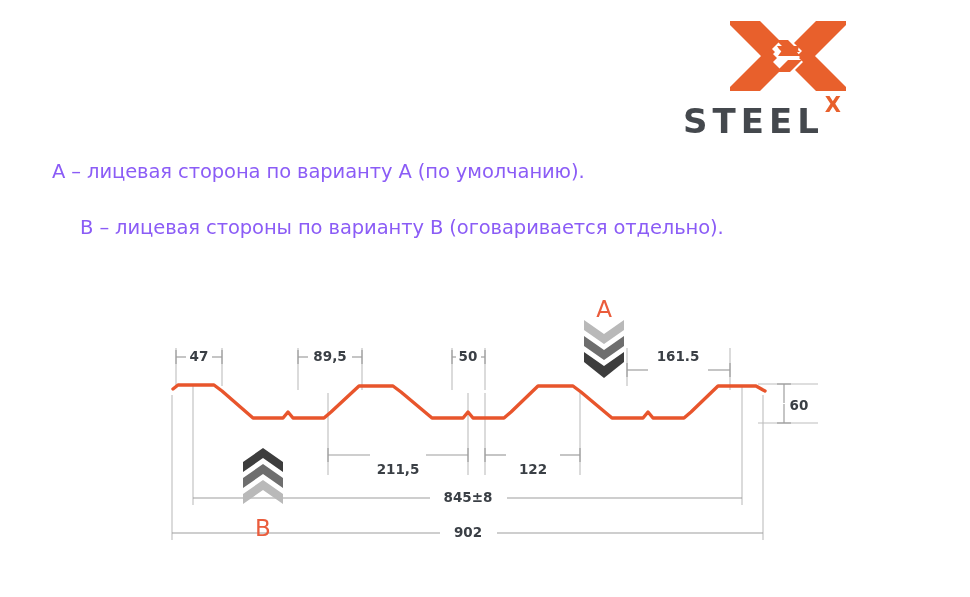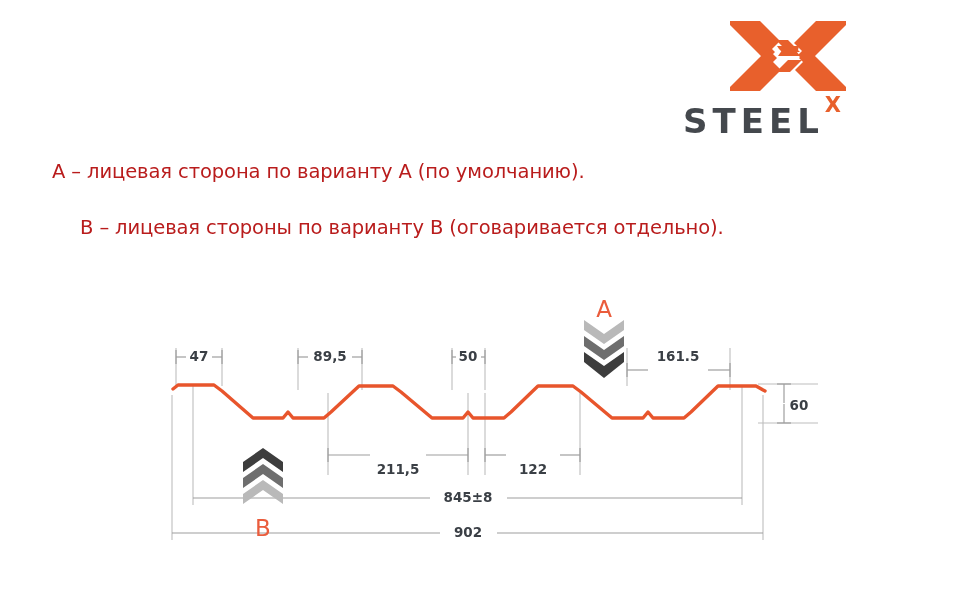--- a/index.html
+++ b/index.html
@@ -57,21 +57,21 @@
     position: relative;
     top: -9px;
   }
 
   
   .caption {
     position: absolute;
     left: 52px;
     font-family: "DejaVu Sans", sans-serif;
     font-size: 19.5px;
-    color: #b91c1c;
+    color: #8b5cf6;
     white-space: nowrap;
     letter-spacing: -0.1px;
   }
   #caption-a { top: 160px; }
   #caption-b { top: 216px; margin-left: 28px; }
 
   
   #drawing {
     position: absolute;
     left: 0;

